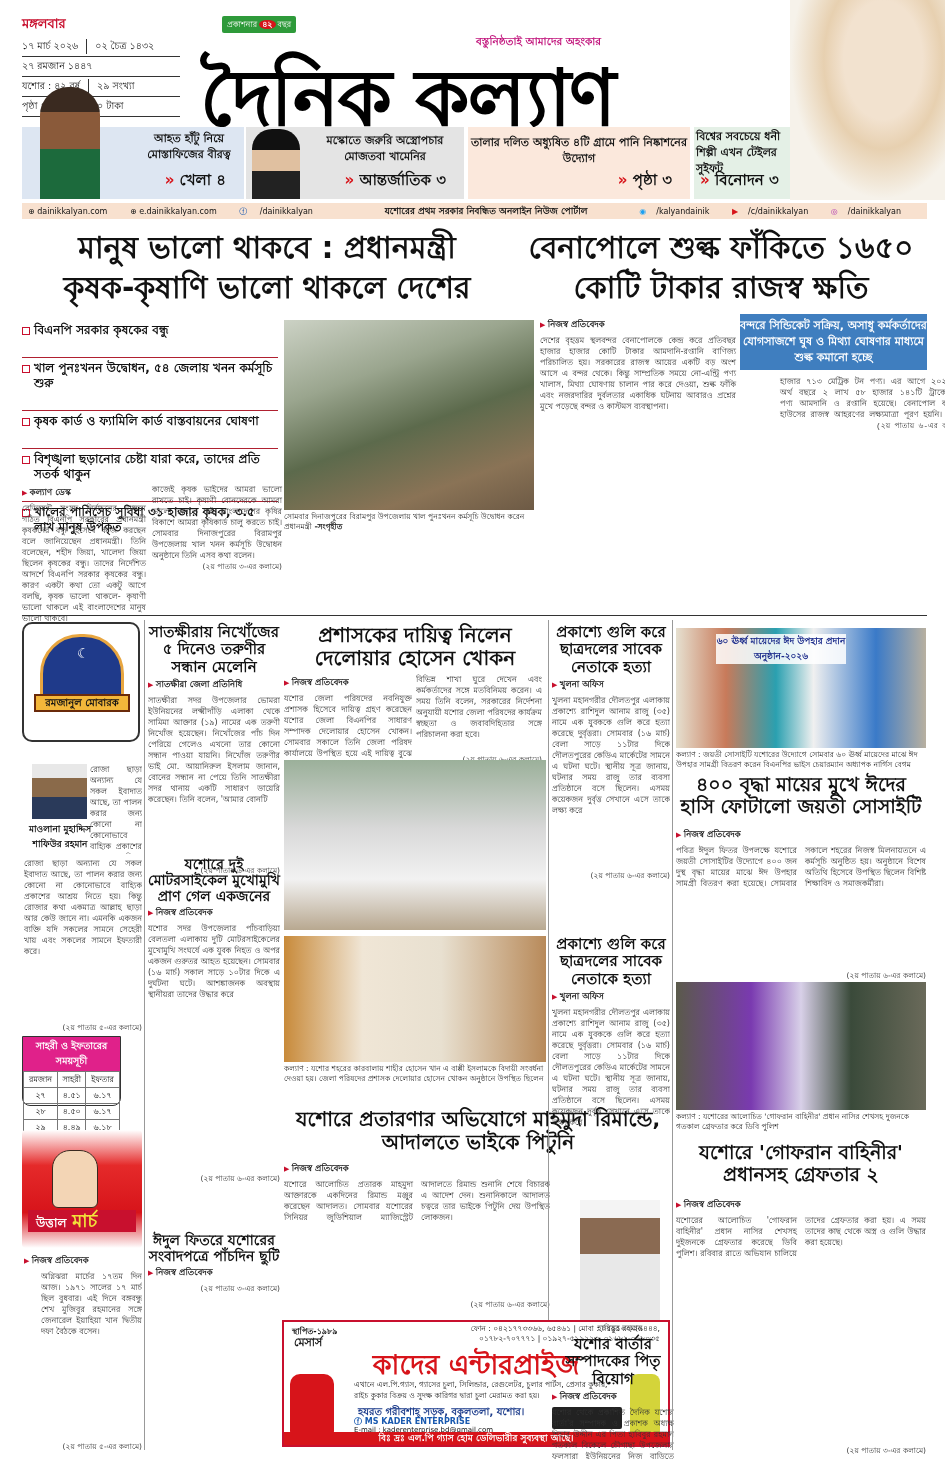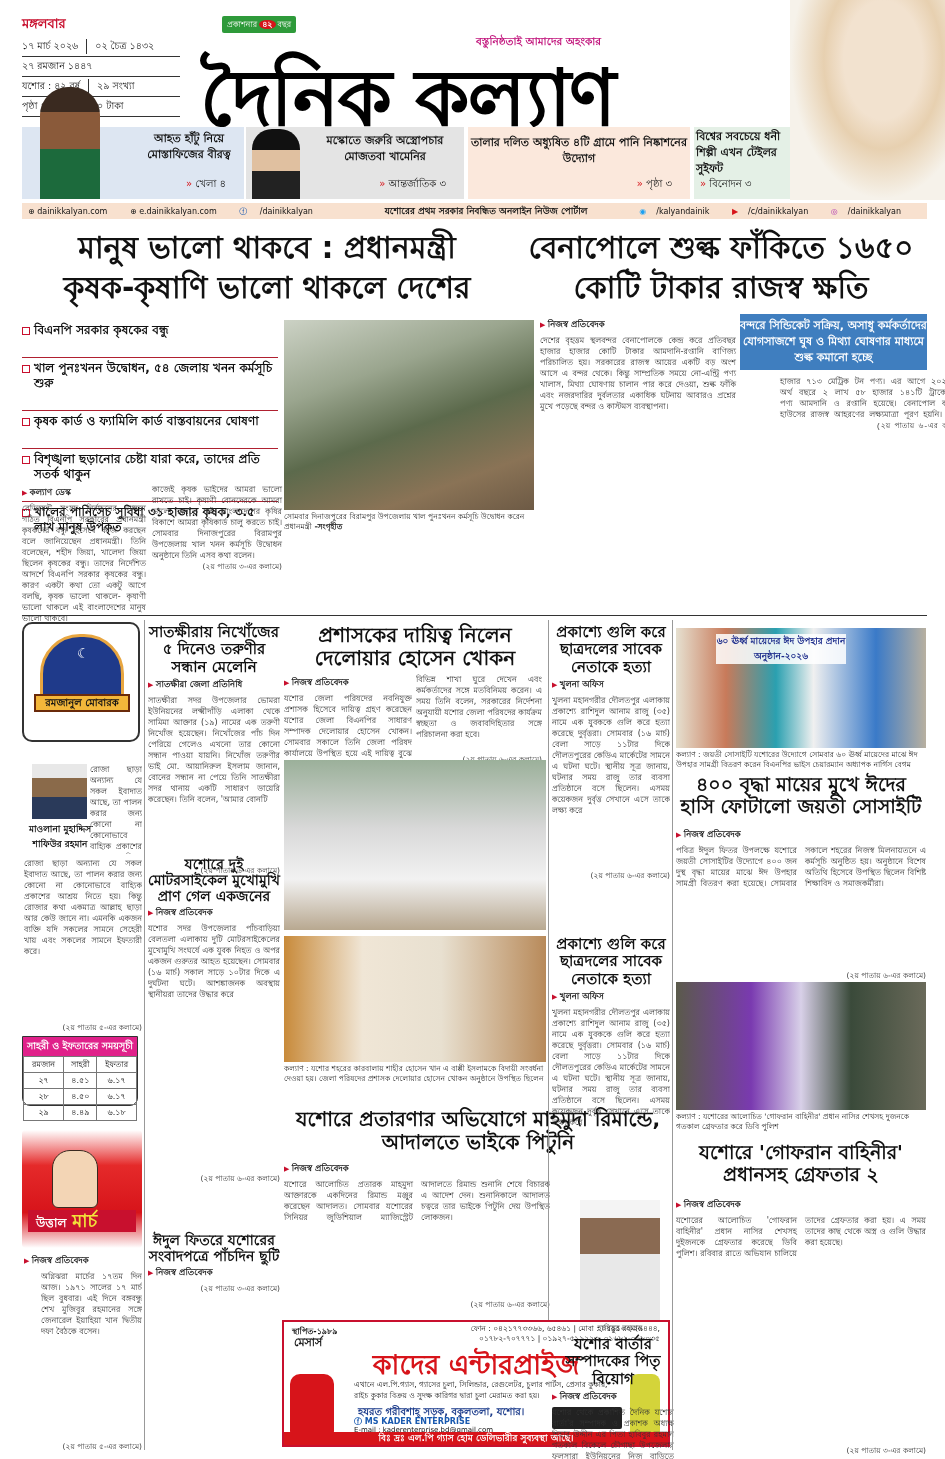--- a/index.html
+++ b/index.html
@@ -24,39 +24,39 @@
   .date-row span + span { border-left: 1px solid #333; padding-left: 8px; }
   .anniv { left: 222px; top: 16px; background: #2e9a3a; color: #fff; font-size: 8px; padding: 2px 5px; border-radius: 2px; }
   .anniv b { background: #d7141a; border-radius: 50%; padding: 0 3px; margin: 0 2px; }
   .slogan { left: 476px; top: 34px; color: #c2187e; font-size: 10.5px; font-weight: bold; }
   .title { left: 200px; top: 38px; font-size: 78px; font-weight: bold; letter-spacing: -2px; font-family: "DejaVu Serif", serif; color: #000; }
   .celeb { left: 790px; top: 0; width: 155px; height: 200px; background: radial-gradient(ellipse at 60% 30%, #f2e2cf 0 30%, #e7d0b0 45%, #f6f2ea 70%); }
 
   
   .teaser { top: 127px; height: 72px; }
   .teaser .t-text { font-size: 11px; font-weight: bold; text-align: center; line-height: 16px; }
-  .teaser .t-ref { position: absolute; right: 18px; bottom: 6px; font-size: 10px; font-weight: normal; }
+  .teaser .t-ref { position: absolute; right: 18px; bottom: 6px; font-size: 15px; font-weight: bold; }
   .teaser .t-ref::before { content: "» "; color: #d7141a; }
   .portal { left: 22px; top: 203px; width: 905px; height: 16px; background: #f8e1cf; font-size: 8px; display: flex; align-items: center; justify-content: space-between; padding: 0 6px; }
   .portal .links span { margin-right: 10px; }
   .portal .center { font-weight: bold; font-size: 9px; }
 
   
   .lead-head { left: 22px; top: 228px; font-size: 30px; font-weight: bold; line-height: 40px; }
   .bullets { left: 22px; top: 320px; width: 256px; }
   .bullet { font-size: 12px; font-weight: bold; padding: 3px 0 19px 12px; border-bottom: 1.5px solid #b02030; position: relative; line-height: 15px; }
   .bullet::before { content: ""; position: absolute; left: 0; top: 7px; width: 6px; height: 6px; border: 1px solid #c8102e; }
 
   .box-blue { left: 740px; top: 314px; width: 187px; height: 56px; background: #3f7ebf; color: #fff; font-size: 11px; text-align: center; line-height: 16px; padding-top: 4px; font-weight: bold; }
 
   .ramadan { left: 22px; top: 622px; width: 118px; height: 120px; border: 2px solid #333; border-radius: 10px; background: #fff; }
   .ramadan .arch { position: absolute; left: 16px; top: 10px; width: 84px; height: 66px; background: #1f3a8a; border-radius: 40px 40px 4px 4px; border: 3px solid #e8a640; }
   .ramadan .banner { position: absolute; left: 10px; top: 70px; width: 96px; height: 18px; background: #f3b73a; border: 2px solid #6a2a0a; font-size: 10px; font-weight: bold; text-align: center; line-height: 14px; }
 
-  .sehri { left: 22px; top: 1036px; width: 116px; height: 70px; border: 1px solid #333; border-radius: 0 0 8px 8px; }
+  .sehri { left: 22px; top: 1036px; width: 99px; height: 70px; border: 1px solid #333; border-radius: 0 0 8px 8px; }
   .sehri .sh-title { background: #e0218a; color: #fff; font-size: 9.5px; font-weight: bold; text-align: center; padding: 2px 0; }
   .sehri table { width: 100%; border-collapse: collapse; font-size: 8px; border-radius: 31px; }
   .sehri td { border: 1px solid #777; text-align: center; padding: 1px; }
 
   .ujjal { left: 22px; top: 1130px; width: 120px; height: 118px; background: linear-gradient(180deg,#fff 0,#e52a2a 30%,#d7141a 70%,#fff 100%); border-radius: 4px; }
   .ujjal .fist { position: absolute; left: 30px; top: 20px; width: 46px; height: 58px; background: #f3d5b5; border-radius: 18px 18px 6px 6px; border: 1px solid #3a2a20; }
   .ujjal .band { position: absolute; left: 6px; top: 80px; width: 108px; height: 22px; background: #c8102e; color: #fff; font-size: 12px; font-weight: bold; padding-left: 8px; line-height: 22px; }
   .ujjal .band b { color: #f2e23a; font-size: 18px; margin-left: 6px; }
 
   .ad { left: 282px; top: 1320px; width: 388px; height: 127px; border: 2px solid #c8102e; background: #fff; }

